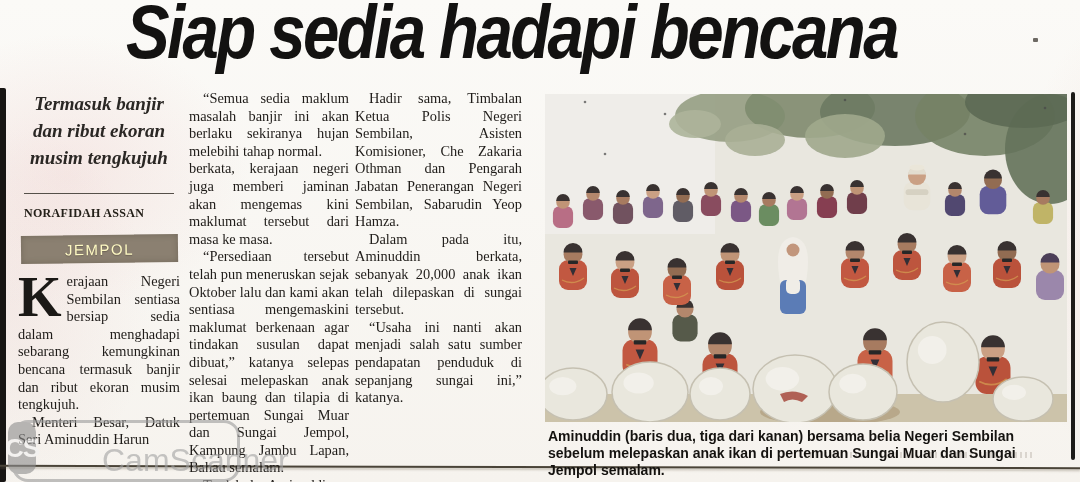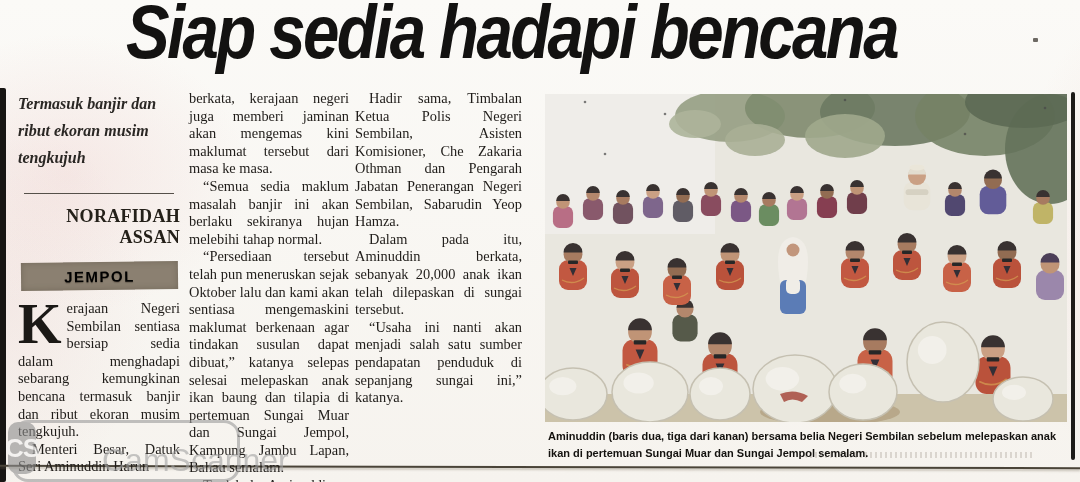--- a/index.html
+++ b/index.html
@@ -23,45 +23,45 @@
   
   .headline{
     position:absolute;left:126px;top:-12px;margin:0;white-space:nowrap;
     font-family:"Liberation Sans",sans-serif;font-weight:bold;font-style:italic;
     font-size:76px;letter-spacing:-3px;color:#131211;
     transform:scaleX(.86);transform-origin:left top;
   }
   
   .col{position:absolute;}
   .col-intro{left:18px;top:90px;width:162px;}
-  .standfirst{margin:0;text-align:left;font-style:italic;font-weight:bold;
-    font-size:16px;line-height:27px;color:#2a2724;}
+  .standfirst{margin:0;text-align:center;font-style:italic;font-weight:bold;
+    font-size:19px;line-height:27px;color:#2a2724;}
   .byline-rule{margin:22px auto 0;width:150px;height:0;border-top:1.5px solid #555049;}
-  .byline{margin:12px 0 0;text-align:right;font-weight:bold;font-size:18px;letter-spacing:.3px;color:#242019;}
+  .byline{margin:12px 6px 0;text-align:left;font-weight:bold;font-size:12px;letter-spacing:.3px;color:#242019;}
   .location-tag{margin:14px auto 0;width:157px;height:28px;background:#8b8071;
     display:flex;align-items:center;justify-content:center;transform:rotate(-.8deg);
     box-shadow:inset 0 0 6px rgba(70,60,50,.35);}
-  .location-tag span{font-family:"Liberation Sans",sans-serif;font-weight:bold;font-size:15px;
-    letter-spacing:1.5px;color:#000000;text-shadow:0 1px 1px rgba(60,50,40,.4);}
+  .location-tag span{font-family:"Liberation Sans",sans-serif;font-weight:normal;font-size:15px;
+    letter-spacing:1.5px;color:#fef9c3;text-shadow:0 1px 1px rgba(60,50,40,.4);}
   
   .bodytext{margin-top:10px;}
   .bodycol{top:90px;}
   .col-two{left:189px;width:160px;}
   .col-three{left:355px;width:167px;}
   .para{margin:0;font-size:14.4px;line-height:17.6px;text-align:justify;color:#1f1c19;}
   .para.indent{text-indent:14px;}
   .dropcap-para::first-letter{
     float:left;font-size:56px;line-height:44px;font-weight:bold;color:#1b1916;
     padding:2px 5px 0 0;font-family:"Liberation Serif",serif;
   }
   
   .photo{position:absolute;left:545px;top:94px;width:522px;height:328px;margin:0;}
   .photo svg{display:block;filter:blur(.5px) saturate(.85) contrast(.96);}
   .caption{position:absolute;left:548px;top:428px;width:520px;margin:0;
-    font-family:"Liberation Sans",sans-serif;font-weight:bold;font-size:11px;line-height:17px;color:#14120f;}
+    font-family:"Liberation Sans",sans-serif;font-weight:bold;font-size:14px;line-height:17px;color:#14120f;}
   
   .watermark{position:absolute;left:6px;top:398px;width:310px;height:82px;opacity:.6;pointer-events:none;}
   .wm-frame{position:absolute;left:6px;top:22px;width:222px;height:56px;border:3px solid #9b9b9b;border-radius:16px;}
   .wm-logo{position:absolute;left:2px;top:24px;width:28px;height:52px;background:#8d8d8d;border-radius:10px;
     display:flex;align-items:center;justify-content:center;
     font-family:"Liberation Sans",sans-serif;font-weight:bold;font-size:26px;letter-spacing:-1px;color:#f2f2f2;}
   .wm-line1{position:absolute;left:88px;top:8px;font-family:"Liberation Sans",sans-serif;font-size:27px;color:#a2a2a2;}
   .wm-line2{position:absolute;left:96px;top:44px;font-family:"Liberation Sans",sans-serif;font-size:32px;color:#a2a2a2;}
 </style>
 </head>
@@ -84,22 +84,22 @@
     <div class="location-tag">
       <span>JEMPOL</span>
     </div>
     <div class="bodytext">
       <p class="para dropcap-para">Kerajaan Negeri Sembilan sentiasa bersiap sedia dalam menghadapi sebarang kemungkinan bencana termasuk banjir dan ribut ekoran musim tengkujuh.</p>
       <p class="para indent">Menteri Besar, Datuk Seri Aminuddin Harun</p>
     </div>
   </aside>
 
   <section class="col bodycol col-two">
+    <p class="para indent">“Semua sedia maklum masalah banjir ini akan berlaku sekiranya hujan melebihi tahap normal.</p>
     <p class="para">berkata, kerajaan negeri juga memberi jaminan akan mengemas kini maklumat tersebut dari masa ke masa.</p>
-    <p class="para indent">“Semua sedia maklum masalah banjir ini akan berlaku sekiranya hujan melebihi tahap normal.</p>
     <p class="para indent">“Persediaan tersebut telah pun meneruskan sejak Oktober lalu dan kami akan sentiasa mengemaskini maklumat berkenaan agar tindakan susulan dapat dibuat,” katanya selepas selesai melepaskan anak ikan baung dan tilapia di pertemuan Sungai Muar dan Sungai Jempol, Kampung Jambu Lapan, Bahau semalam.</p>
     <p class="para indent">Terdahulu, Aminuddin</p>
   </section>
 
   <section class="col bodycol col-three">
     <p class="para indent">Hadir sama, Timbalan Ketua Polis Negeri Sembilan, Asisten Komisioner, Che Zakaria Othman dan Pengarah Jabatan Penerangan Negeri Sembilan, Sabarudin Yeop Hamza.</p>
     <p class="para indent">Dalam pada itu, Aminuddin berkata, sebanyak 20,000 anak ikan telah dilepaskan di sungai tersebut.</p>
     <p class="para indent">“Usaha ini nanti akan menjadi salah satu sumber pendapatan penduduk di sepanjang sungai ini,” katanya.</p>
   </section>
 

